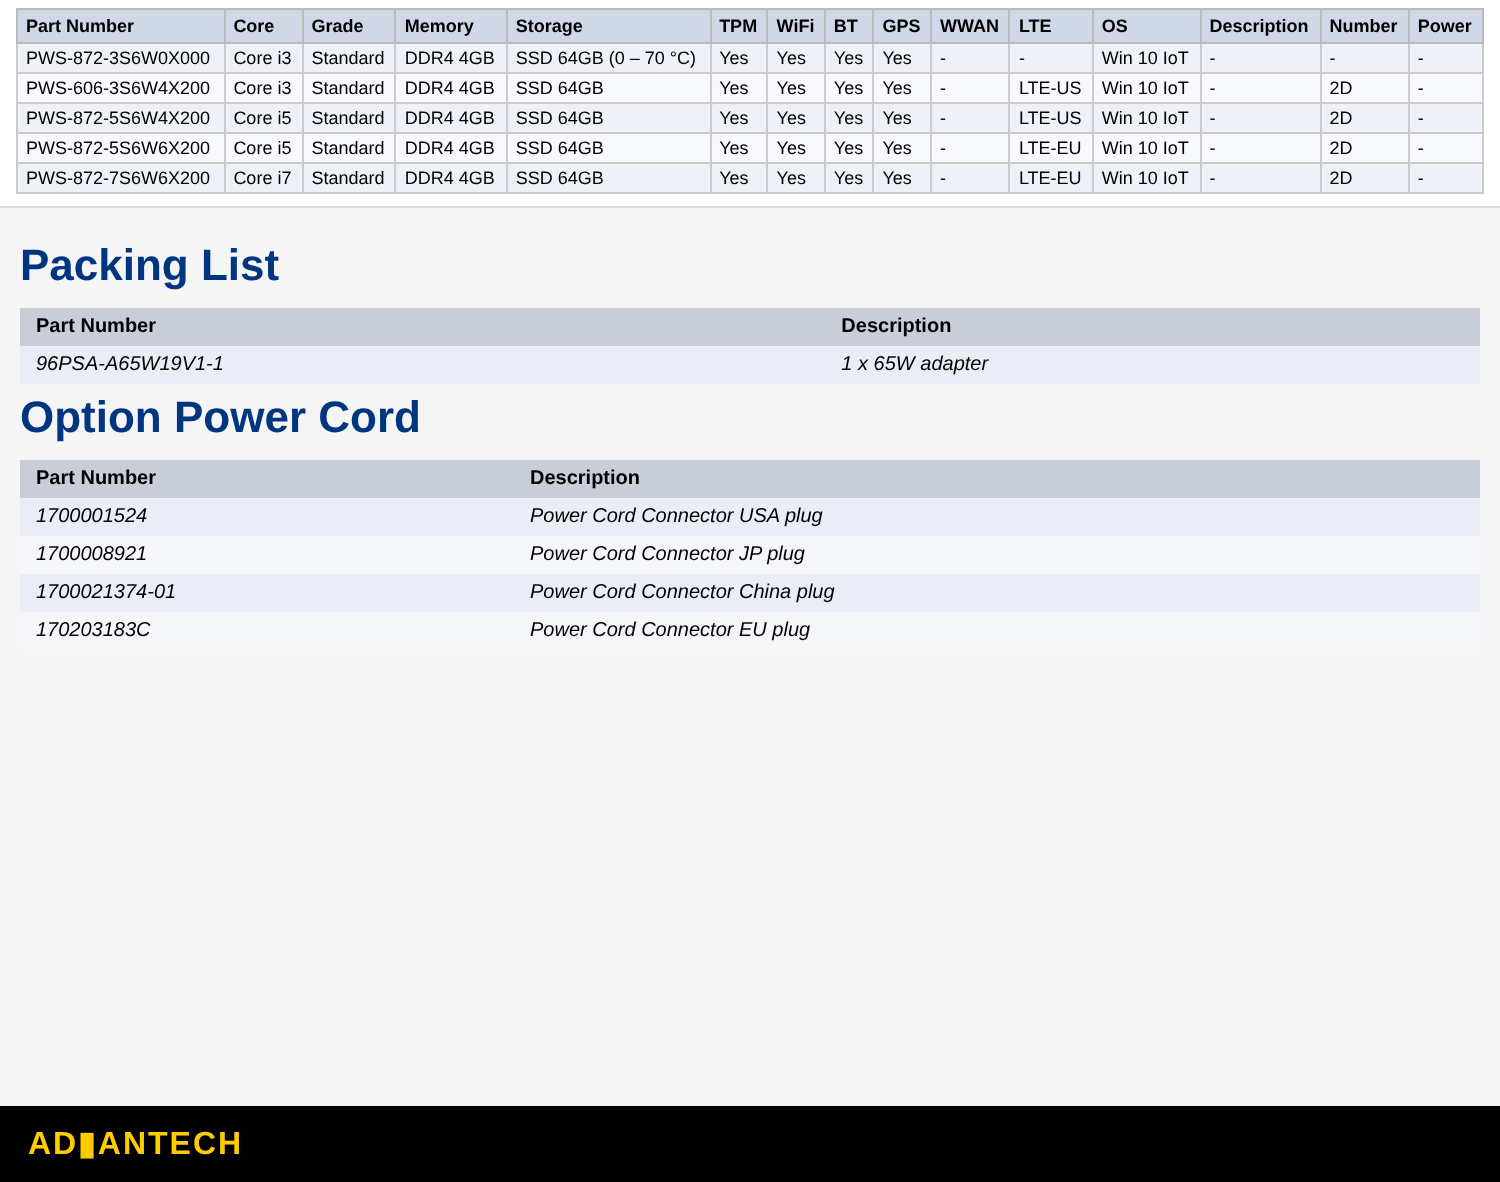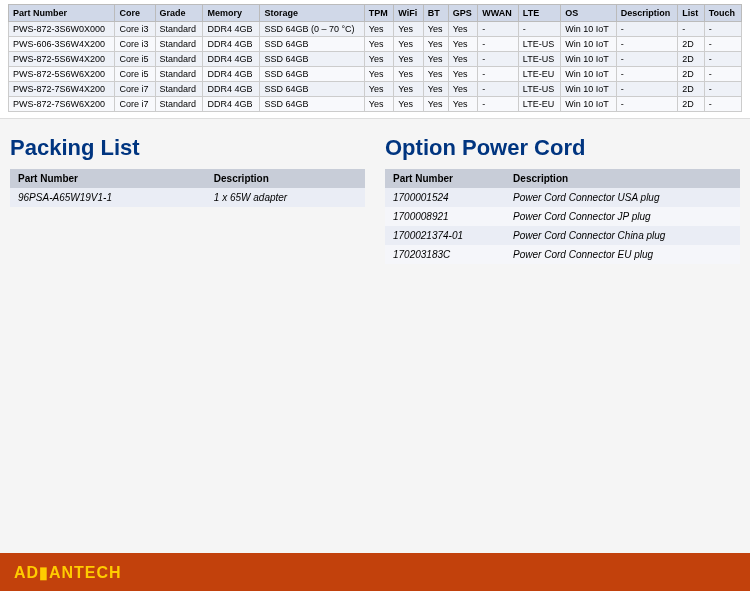--- a/index.html
+++ b/index.html
@@ -50,22 +50,23 @@
       padding: 2px 4px;
       border: 1px solid #ccc;
       white-space: nowrap;
       font-size: 9px;
     }
 
     
     .main-content {
       display: flex;
       padding: 16px 10px 10px 10px;
-      gap: 20px;
+      gap: 4px;
       background: #f5f5f5;
+      flex-direction: column;
     }
 
     
     .packing-list {
       flex: 1;
     }
 
     .section-title {
       font-size: 22px;
       font-weight: bold;
@@ -110,21 +111,21 @@
       flex: 1;
     }
 
     
     .footer {
       position: absolute;
       bottom: 0;
       left: 0;
       right: 0;
       height: 38px;
-      background: #c2410c;
+      background: #000000;
       display: flex;
       align-items: center;
       padding: 0 14px;
     }
 
     .footer-logo {
       color: white;
       font-size: 16px;
       font-weight: bold;
       letter-spacing: 1px;
@@ -148,22 +149,22 @@
           <th>Memory</th>
           <th>Storage</th>
           <th>TPM</th>
           <th>WiFi</th>
           <th>BT</th>
           <th>GPS</th>
           <th>WWAN</th>
           <th>LTE</th>
           <th>OS</th>
           <th>Description</th>
-          <th>List</th>
-          <th>Touch</th>
+          <th>Number</th>
+          <th>Power</th>
         </tr>
     </thead>
     <tbody id="product-table-body">
     <tr>
           <td>PWS-872-3S6W0X000</td>
           <td>Core i3</td>
           <td>Standard</td>
           <td>DDR4 4GB</td>
           <td>SSD 64GB (0 – 70 °C)</td>
           <td>Yes</td>
@@ -216,37 +217,20 @@
           <td>Core i5</td>
           <td>Standard</td>
           <td>DDR4 4GB</td>
           <td>SSD 64GB</td>
           <td>Yes</td>
           <td>Yes</td>
           <td>Yes</td>
           <td>Yes</td>
           <td>-</td>
           <td>LTE-EU</td>
-          <td>Win 10 IoT</td>
-          <td>-</td>
-          <td>2D</td>
-          <td>-</td>
-        </tr>
-        <tr>
-          <td>PWS-872-7S6W4X200</td>
-          <td>Core i7</td>
-          <td>Standard</td>
-          <td>DDR4 4GB</td>
-          <td>SSD 64GB</td>
-          <td>Yes</td>
-          <td>Yes</td>
-          <td>Yes</td>
-          <td>Yes</td>
-          <td>-</td>
-          <td>LTE-US</td>
           <td>Win 10 IoT</td>
           <td>-</td>
           <td>2D</td>
           <td>-</td>
         </tr>
         <tr>
           <td>PWS-872-7S6W6X200</td>
           <td>Core i7</td>
           <td>Standard</td>
           <td>DDR4 4GB</td>

